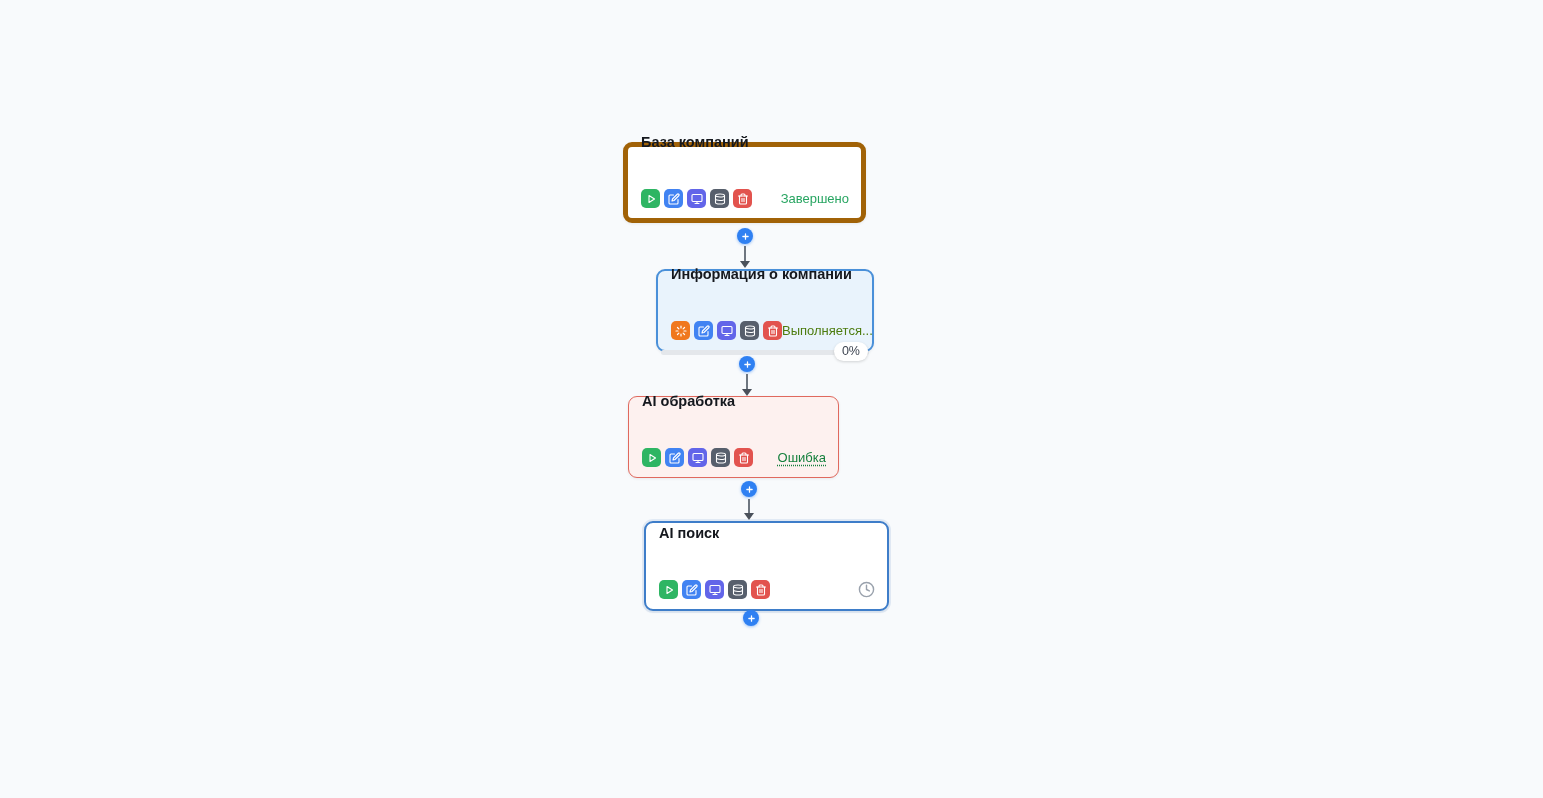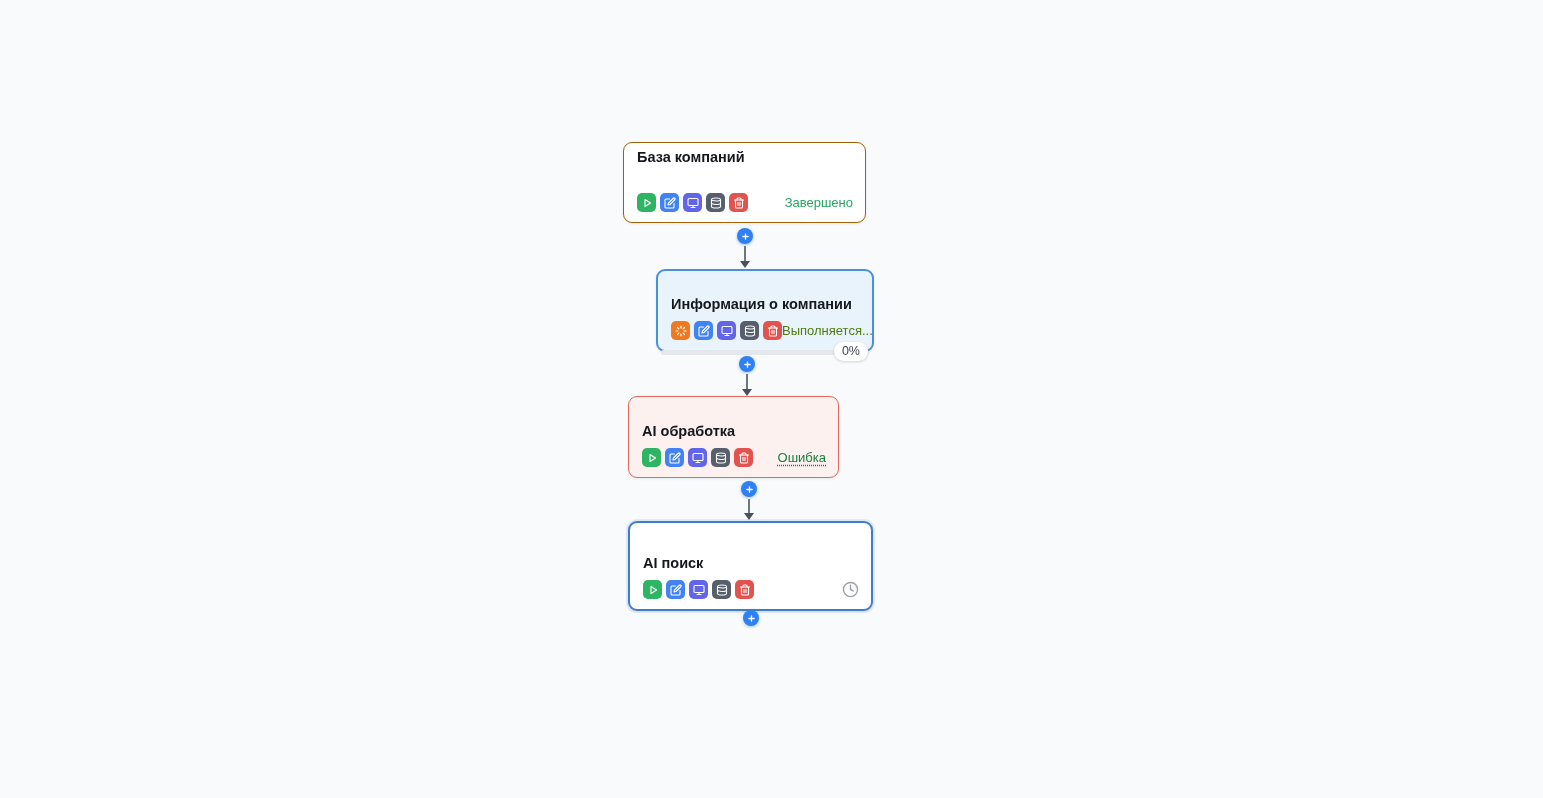--- a/index.html
+++ b/index.html
@@ -18,34 +18,34 @@
     position: absolute;
     border-radius: 9px;
     display: flex;
     flex-direction: column;
     justify-content: flex-end;
     padding: 0 12px 10px 13px;
     box-shadow: 0 1px 3px rgba(16,24,40,.07);
     z-index: 2;
   }
   .node-1 { left: 623px; top: 142px; width: 243px; height: 81px;
-            background: #ffffff; border: 1px solid #a16207; gap: 19px; }
+            background: #ffffff; border: 5px solid #a16207; }
   .node-2 { left: 656px; top: 269px; width: 218px; height: 83px;
             background: #e9f3fc; border: 2px solid #4a90d9; }
   .node-3 { left: 628px; top: 396px; width: 211px; height: 82px;
             background: #fdf1ef; border: 1.5px solid #e0695e; }
-  .node-4 { left: 628px; top: 521px; width: 245px; height: 90px;
+  .node-4 { left: 644px; top: 521px; width: 245px; height: 90px;
             background: #ffffff; border: 2px solid #3e7dc9;
             box-shadow: 0 0 0 2px rgba(62,125,201,.12), 0 1px 3px rgba(16,24,40,.07); }
 
   .node-title {
     font-size: 14.5px; font-weight: 600; color: #15181e;
     margin-bottom: 8px; line-height: 1.1;
   }
-  .node-row { display: flex; align-items: center; justify-content: space-between; }
+  .node-row { display: flex; align-items: center; justify-content: space-between; margin-top: 30px; }
   .actions { display: flex; gap: 4px; }
   .act {
     width: 19px; height: 19px; border: none; border-radius: 5px;
     display: flex; align-items: center; justify-content: center;
     padding: 0; cursor: pointer; color: #ffffff;
   }
   .act svg { width: 12px; height: 12px; }
   .act-green  { background: #2eb563; }
   .act-blue   { background: #4183f2; }
   .act-purple { background: #6265e9; }

